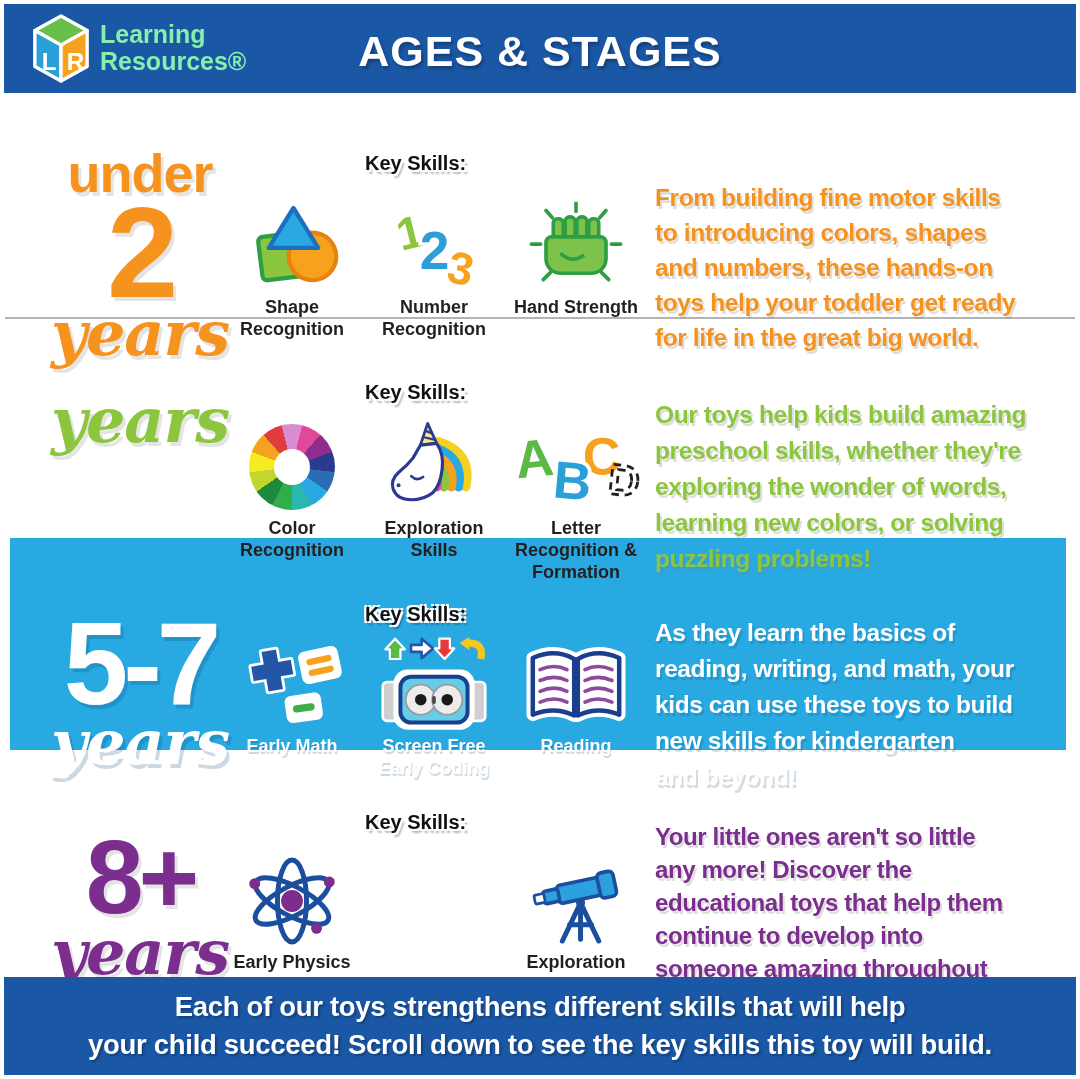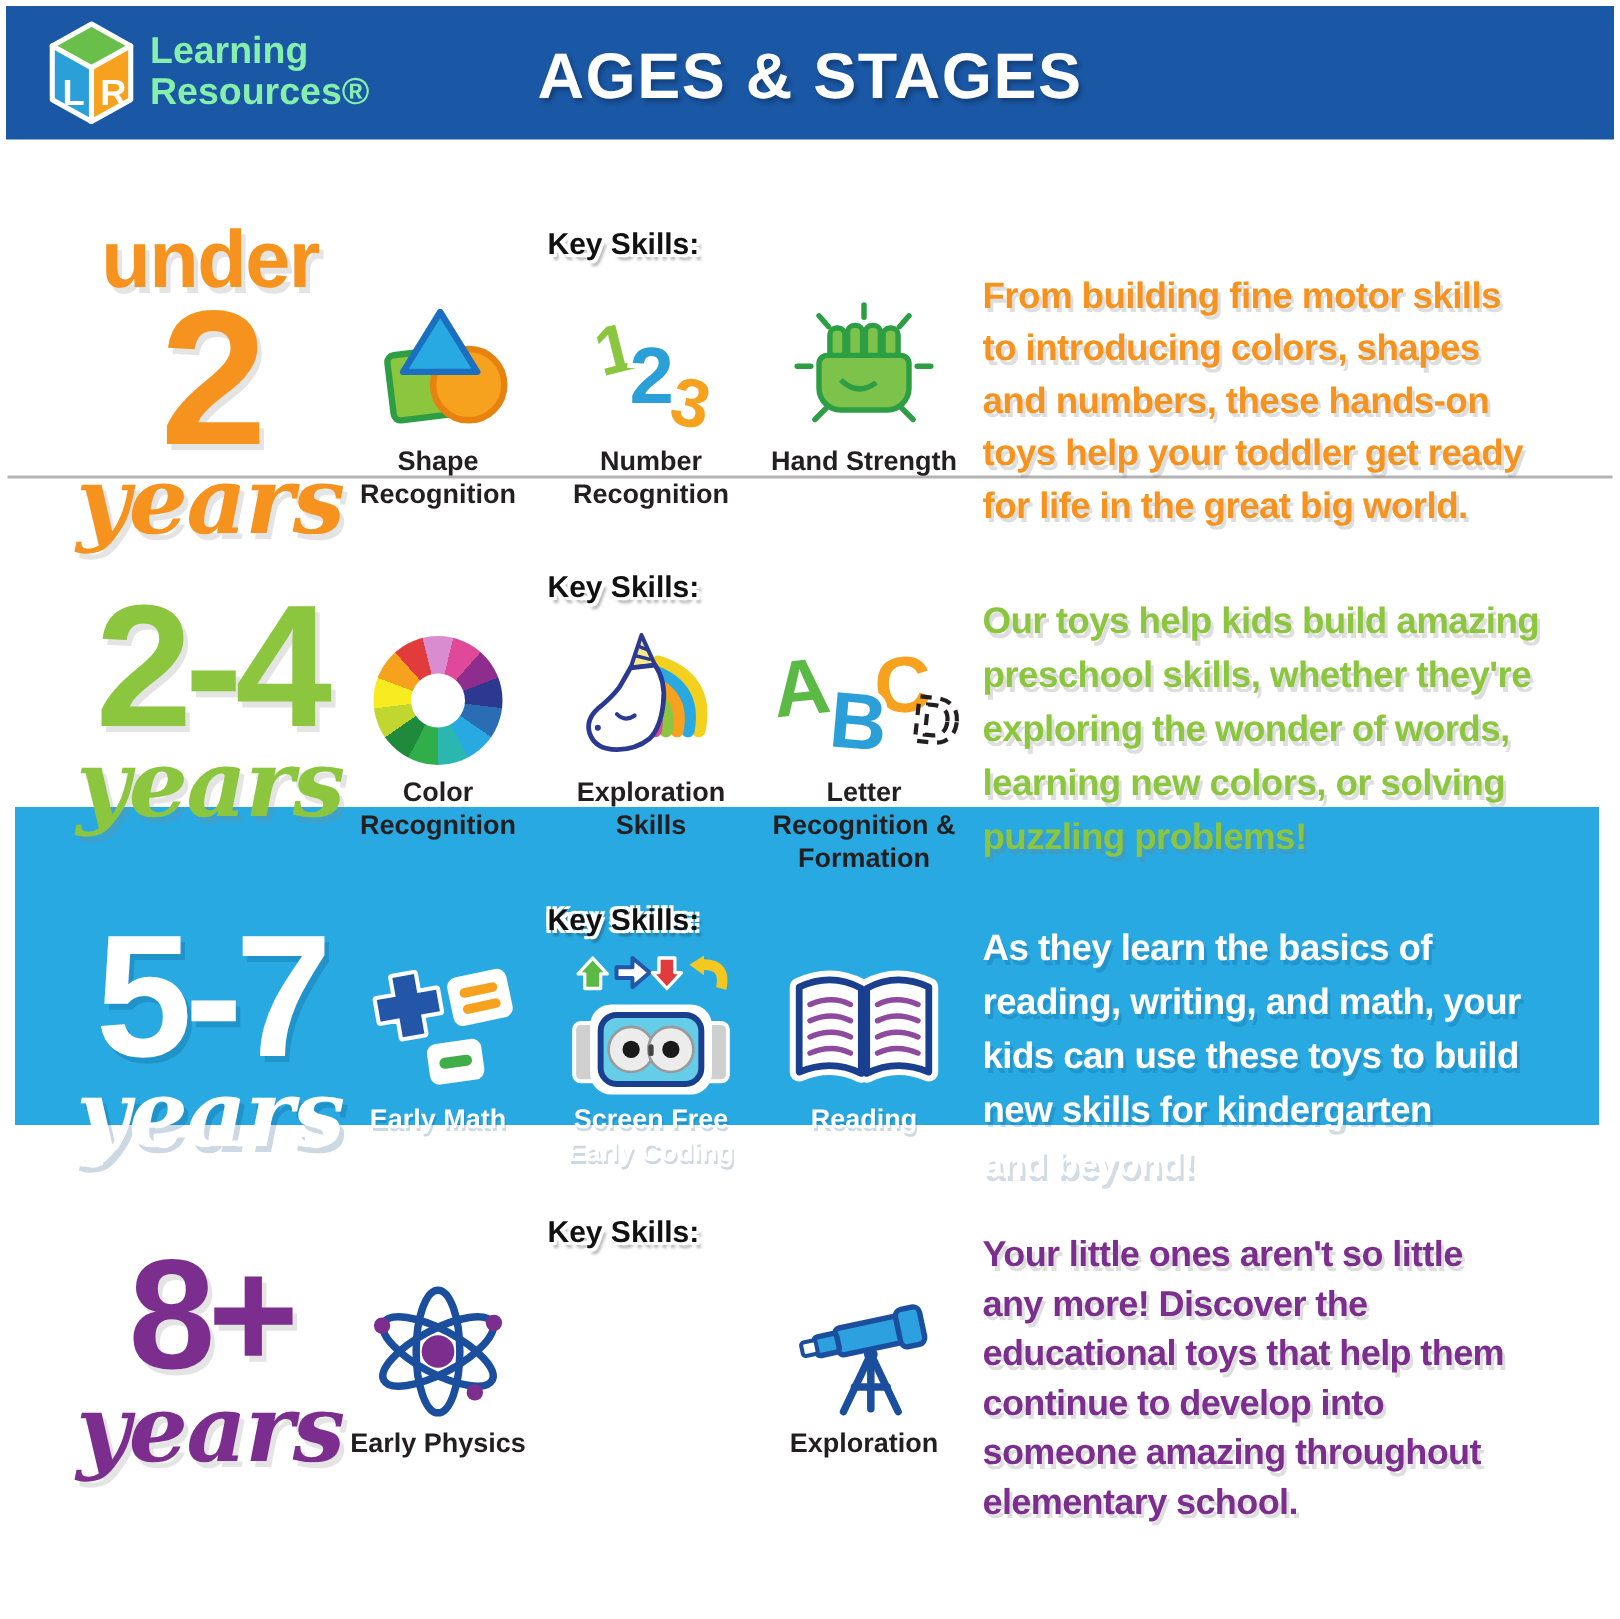--- a/index.html
+++ b/index.html
@@ -155,21 +155,20 @@
     </div>
     <div class="para orange b1-p">From building fine motor skills
 to introducing colors, shapes
 and numbers, these hands-on
 toys help your toddler get ready
 for life in the great big world.</div>
   </section>
 
   <section class="band band-2">
     <div class="age-block green b2-age">
-      <div class="age-range">2-4</div>
       <div class="age-unit">years</div>
     </div>
     <div class="keyskills b2-ks">Key Skills:</div>
     <div class="skills-row b2-sk">
       <div class="skill">
         <div class="skill-icon">
             <div class="color-wheel"></div>
           </div>
         <div class="skill-label">Color
 Recognition</div>
@@ -346,14 +345,18 @@
       </div>
     </div>
     <div class="para purple b4-p">Your little ones aren't so little
 any more! Discover the
 educational toys that help them
 continue to develop into
 someone amazing throughout
 elementary school.</div>
   </section>
 
+  <div class="footer">
+    <div class="footer-text">Each of our toys strengthens different skills that will help
+your child succeed! Scroll down to see the key skills this toy will build.</div>
+  </div>
 
 </div>
 
 </body></html>

